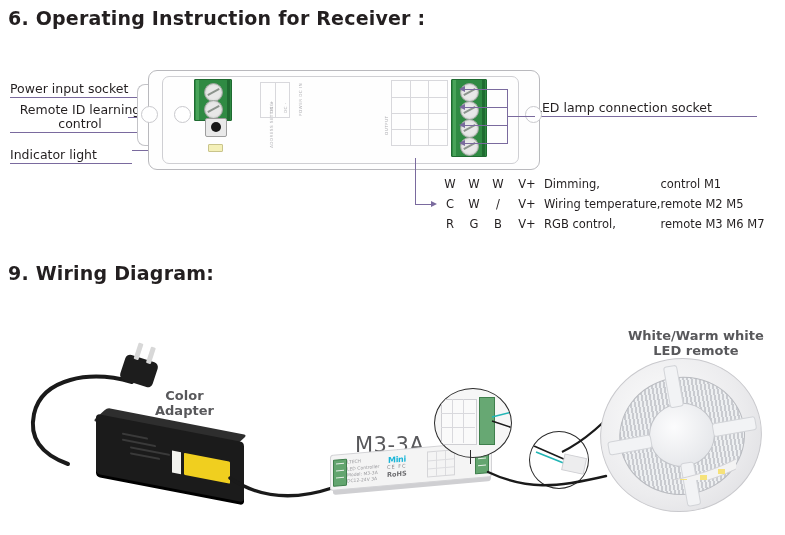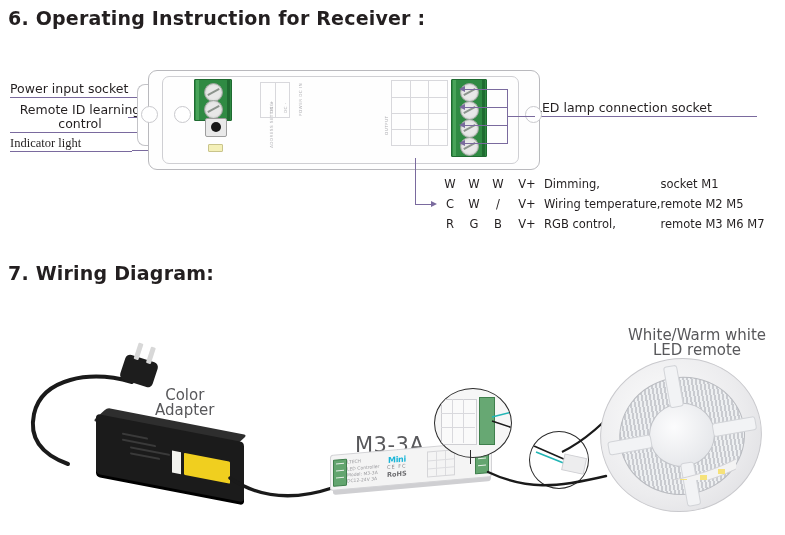--- a/index.html
+++ b/index.html
@@ -23,21 +23,21 @@
 
   
   .callout{
     font-size:12.5px;color:#231f20;white-space:nowrap;
     border-bottom:1.3px solid #7a6a9e;
     padding-bottom:1px;line-height:14px;
   }
   .callout.two-line{white-space:normal;text-align:center;line-height:14px;}
   #label-power-input{left:10px;top:82px;width:140px;}
   #label-remote-id{left:10px;top:103px;width:140px;}
-  #label-indicator{left:10px;top:136px;width:122px;font-family:Liberation Serif, serif;}
+  #label-indicator{left:10px;top:148px;width:122px;}
   #label-led-socket{left:535px;top:101px;width:222px;}
 
   
   .lead{background:#7a6a9e;}
   .lead-h{height:1.2px;}
   .lead-v{width:1.2px;}
   .arrow-r{
     width:0;height:0;
     border-top:3.5px solid transparent;
     border-bottom:3.5px solid transparent;
@@ -258,22 +258,22 @@
   }
   .spoke{
     position:absolute;background:#f2f3f5;border:1px solid #d2d4d8;border-radius:3px;
   }
   #strip-tail{
     position:absolute;left:-14px;top:96px;width:150px;height:26px;
   }
   svg{display:block;}
 
   .scene-label{
-    position:absolute;font-size:15px;color:#58585b;text-align:center;
-    line-height:15px;white-space:nowrap;
+    position:absolute;font-size:13px;color:#58585b;text-align:center;
+    line-height:15px;white-space:nowrap;font-weight:bold;
   }
 </style>
 </head>
 <body>
 
 <div class="abs heading" id="heading-6">6. Operating Instruction for Receiver :</div>
 
 <div class="abs callout" id="label-power-input">Power input socket</div>
 
 <div class="abs callout two-line" id="label-remote-id">
@@ -356,42 +356,42 @@
 <div class="abs arrow-r" style="left:431px;top:200.5px;"></div>
 
 <table class="abs" id="wire-table">
   <tbody>
     <tr>
       <td class="c-ch">W</td>
       <td class="c-ch">W</td>
       <td class="c-ch">W</td>
       <td class="c-v">V+</td>
       <td class="c-mode">Dimming,</td>
-      <td class="c-remote">socket M1</td>
+      <td class="c-remote">control M1</td>
     </tr>
     <tr>
       <td class="c-ch">C</td>
       <td class="c-ch">W</td>
       <td class="c-ch">/</td>
       <td class="c-v">V+</td>
       <td class="c-mode">Wiring temperature,</td>
       <td class="c-remote">remote M2 M5</td>
     </tr>
     <tr>
       <td class="c-ch">R</td>
       <td class="c-ch">G</td>
       <td class="c-ch">B</td>
       <td class="c-v">V+</td>
       <td class="c-mode">RGB control,</td>
       <td class="c-remote">remote  M3 M6 M7</td>
     </tr>
   </tbody>
 </table>
 
-<div class="abs heading" id="heading-7">7. Wiring Diagram:</div>
+<div class="abs heading" id="heading-7">9. Wiring Diagram:</div>
 
 <div class="abs" id="scene">
 
   <svg class="abs" style="left:20px;top:60px;" width="140" height="120">
     <path d="M112 22 C 70 10, 22 18, 14 54 C 8 82, 26 96, 48 104" stroke="#1a1a1a" stroke-width="4" fill="none" stroke-linecap="round"></path>
   </svg>
   <div class="abs" id="plug-head">
     <div class="prong" style="left:8px;top:-14px;"></div>
     <div class="prong" style="left:21px;top:-14px;"></div>
   </div>

